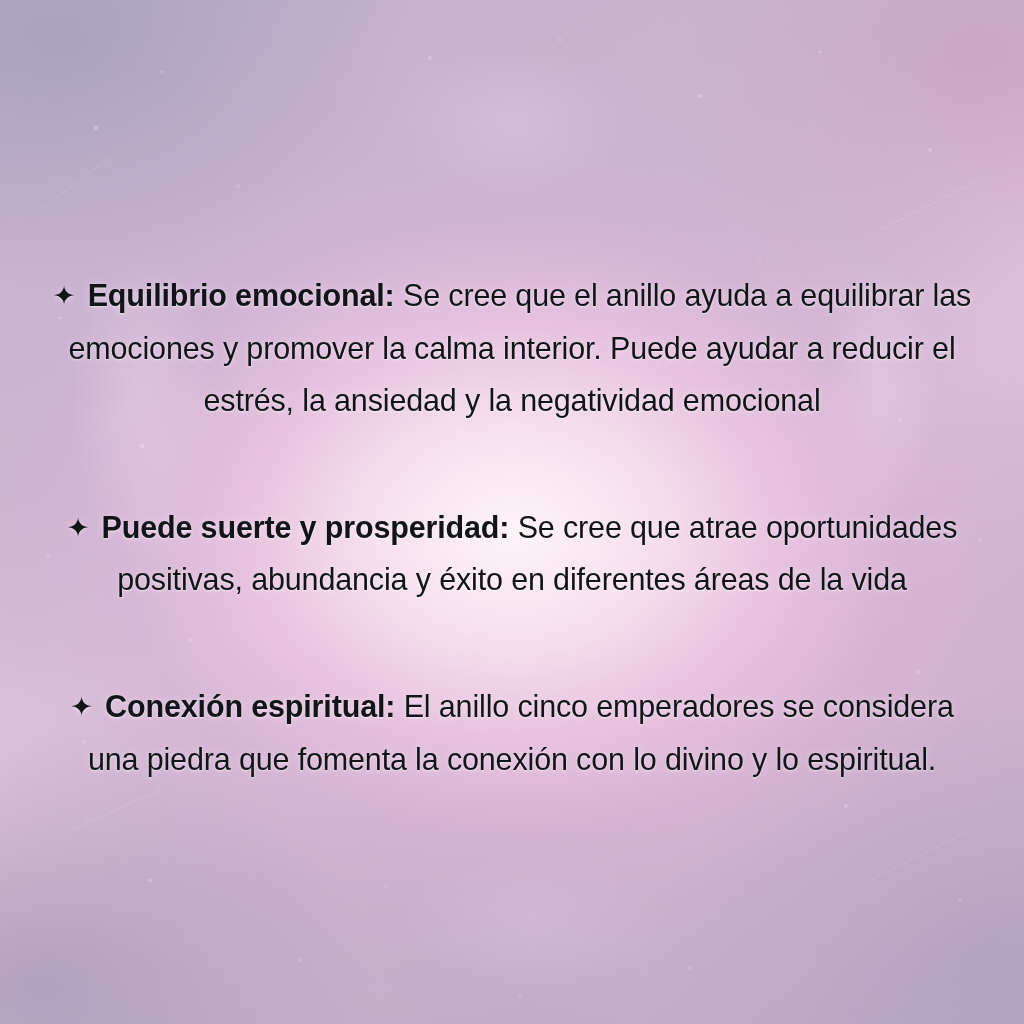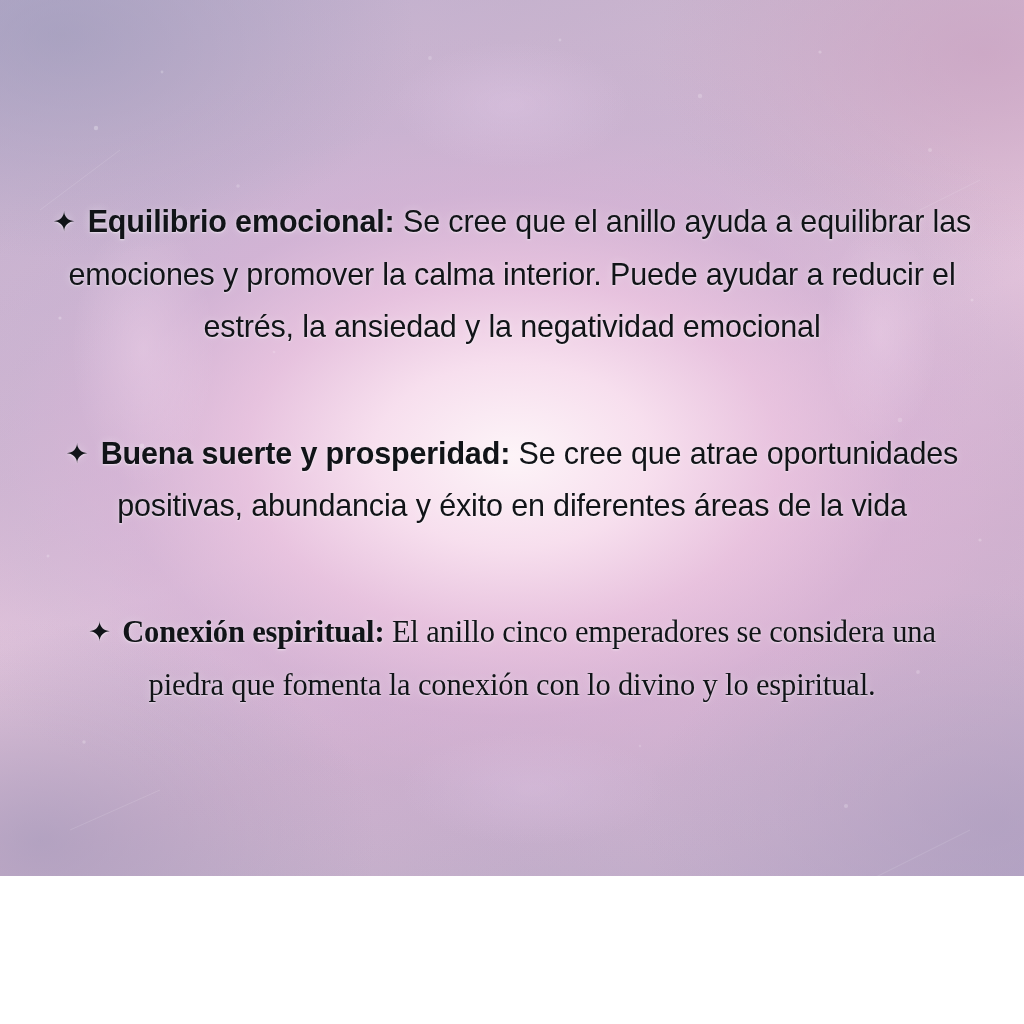--- a/index.html
+++ b/index.html
@@ -9,21 +9,21 @@
   body {
     width: 1024px;
     height: 1024px;
     overflow: hidden;
     font-family: "Liberation Sans", sans-serif;
   }
 
   #poster {
     position: relative;
     width: 1024px;
-    height: 876px;
+    height: 1024px;
     overflow: hidden;
     background-color: #c8b6cf;
   }
 
   
   .bg-layer {
     position: absolute;
     inset: 0;
     pointer-events: none;
   }
@@ -76,21 +76,20 @@
     font-size: 30.5px;
     line-height: 1.72;
     letter-spacing: -0.15px;
     text-shadow:
       0 1px 2px rgba(255,255,255,0.55),
       0 0 10px rgba(255,255,255,0.35);
     margin-bottom: 44px;
   }
   .benefit:last-child {
     margin-bottom: 0;
-    font-family: Liberation Serif, serif;
   }
 
   .bullet-star {
     font-size: 27px;
     line-height: 1;
     vertical-align: 1px;
     margin-right: 4px;
   }
 
   .benefit-title {
@@ -155,21 +154,21 @@
 
     <p class="benefit">
       <span class="bullet-star">✦</span>
       <span class="benefit-title">Equilibrio emocional:</span>
       <span class="benefit-text">Se cree que el anillo ayuda a equilibrar las emociones y promover la calma interior. Puede ayudar a reducir el estrés, la ansiedad y la negatividad emocional</span>
     </p>
 
 
     <p class="benefit">
       <span class="bullet-star">✦</span>
-      <span class="benefit-title">Buena suerte y prosperidad:</span>
+      <span class="benefit-title">Puede suerte y prosperidad:</span>
       <span class="benefit-text">Se cree que atrae oportunidades positivas, abundancia y éxito en diferentes áreas de la vida</span>
     </p>
 
     <p class="benefit">
       <span class="bullet-star">✦</span>
       <span class="benefit-title">Conexión espiritual:</span>
       <span class="benefit-text">El anillo cinco emperadores se considera una piedra que fomenta la conexión con lo divino y lo espiritual.</span>
     </p>
 
   </div>

